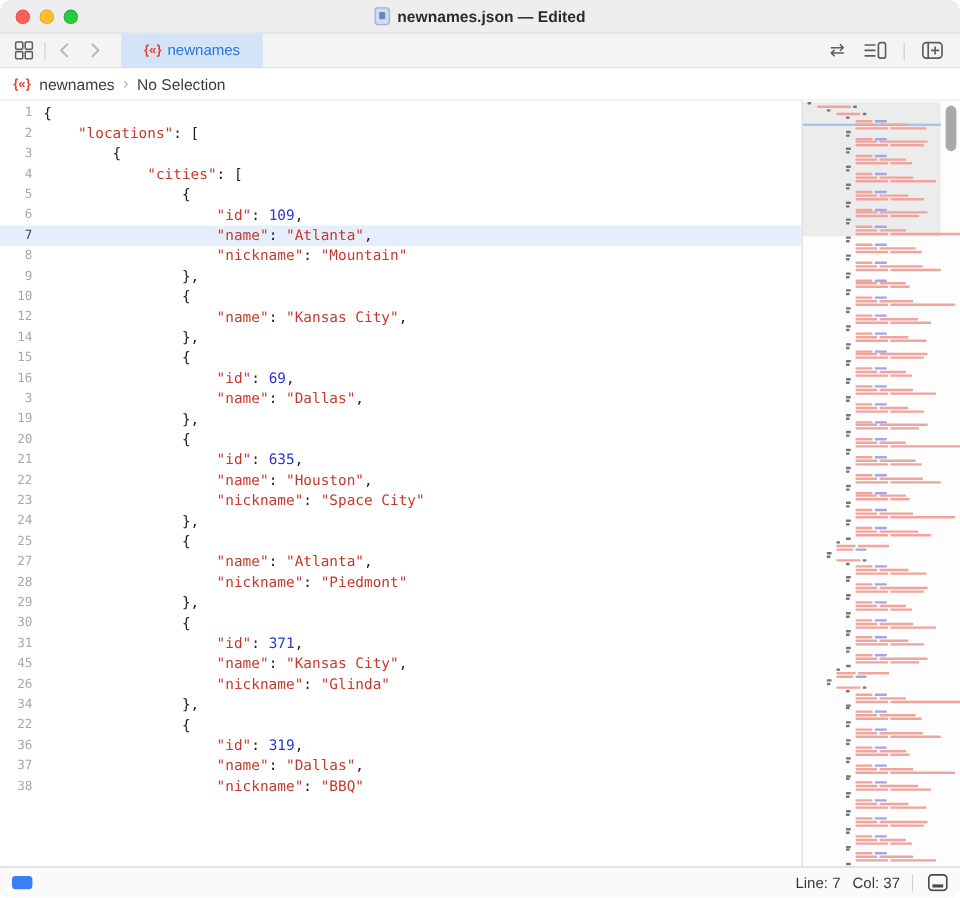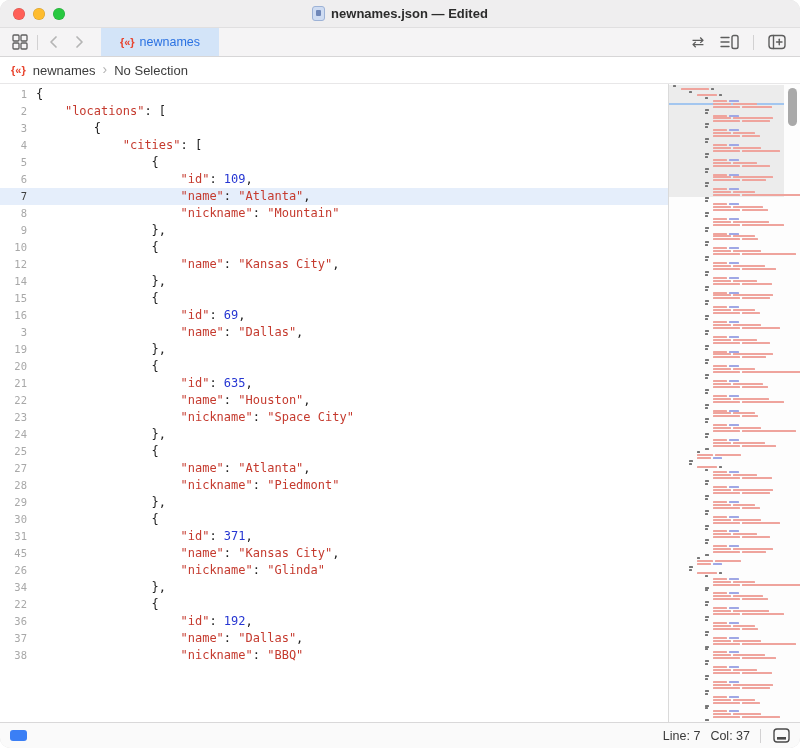--- a/index.html
+++ b/index.html
@@ -158,21 +158,21 @@
         <div class="code-row"><span class="ln">25</span><span class="code">                <span class="tk-p">{</span></span></div>
         <div class="code-row"><span class="ln">27</span><span class="code">                    <span class="tk-s">"name"</span><span class="tk-p">: </span><span class="tk-s">"Atlanta"</span><span class="tk-p">,</span></span></div>
         <div class="code-row"><span class="ln">28</span><span class="code">                    <span class="tk-s">"nickname"</span><span class="tk-p">: </span><span class="tk-s">"Piedmont"</span></span></div>
         <div class="code-row"><span class="ln">29</span><span class="code">                <span class="tk-p">},</span></span></div>
         <div class="code-row"><span class="ln">30</span><span class="code">                <span class="tk-p">{</span></span></div>
         <div class="code-row"><span class="ln">31</span><span class="code">                    <span class="tk-s">"id"</span><span class="tk-p">: </span><span class="tk-n">371</span><span class="tk-p">,</span></span></div>
         <div class="code-row"><span class="ln">45</span><span class="code">                    <span class="tk-s">"name"</span><span class="tk-p">: </span><span class="tk-s">"Kansas City"</span><span class="tk-p">,</span></span></div>
         <div class="code-row"><span class="ln">26</span><span class="code">                    <span class="tk-s">"nickname"</span><span class="tk-p">: </span><span class="tk-s">"Glinda"</span></span></div>
         <div class="code-row"><span class="ln">34</span><span class="code">                <span class="tk-p">},</span></span></div>
         <div class="code-row"><span class="ln">22</span><span class="code">                <span class="tk-p">{</span></span></div>
-        <div class="code-row"><span class="ln">36</span><span class="code">                    <span class="tk-s">"id"</span><span class="tk-p">: </span><span class="tk-n">192</span><span class="tk-p">,</span></span></div>
+        <div class="code-row"><span class="ln">36</span><span class="code">                    <span class="tk-s">"id"</span><span class="tk-p">: </span><span class="tk-n">319</span><span class="tk-p">,</span></span></div>
         <div class="code-row"><span class="ln">37</span><span class="code">                    <span class="tk-s">"name"</span><span class="tk-p">: </span><span class="tk-s">"Dallas"</span><span class="tk-p">,</span></span></div>
         <div class="code-row"><span class="ln">38</span><span class="code">                    <span class="tk-s">"nickname"</span><span class="tk-p">: </span><span class="tk-s">"BBQ"</span></span></div>
       </div>
     <div class="minimap">
       <div class="mm-viewport" style="top: 1px; height: 112px;"></div>
       <div class="mm-current" id="mm-current" style="top: 19px;"></div>
       <div id="mm-bars">
           <div class="mm-bar mm-m" style="left: 4px; top: 1px; width: 3px;"></div>
           <div class="mm-bar mm-s" style="left: 12px; top: 4px; width: 28px;"></div>
           <div class="mm-bar mm-m" style="left: 42px; top: 4px; width: 3px;"></div>

